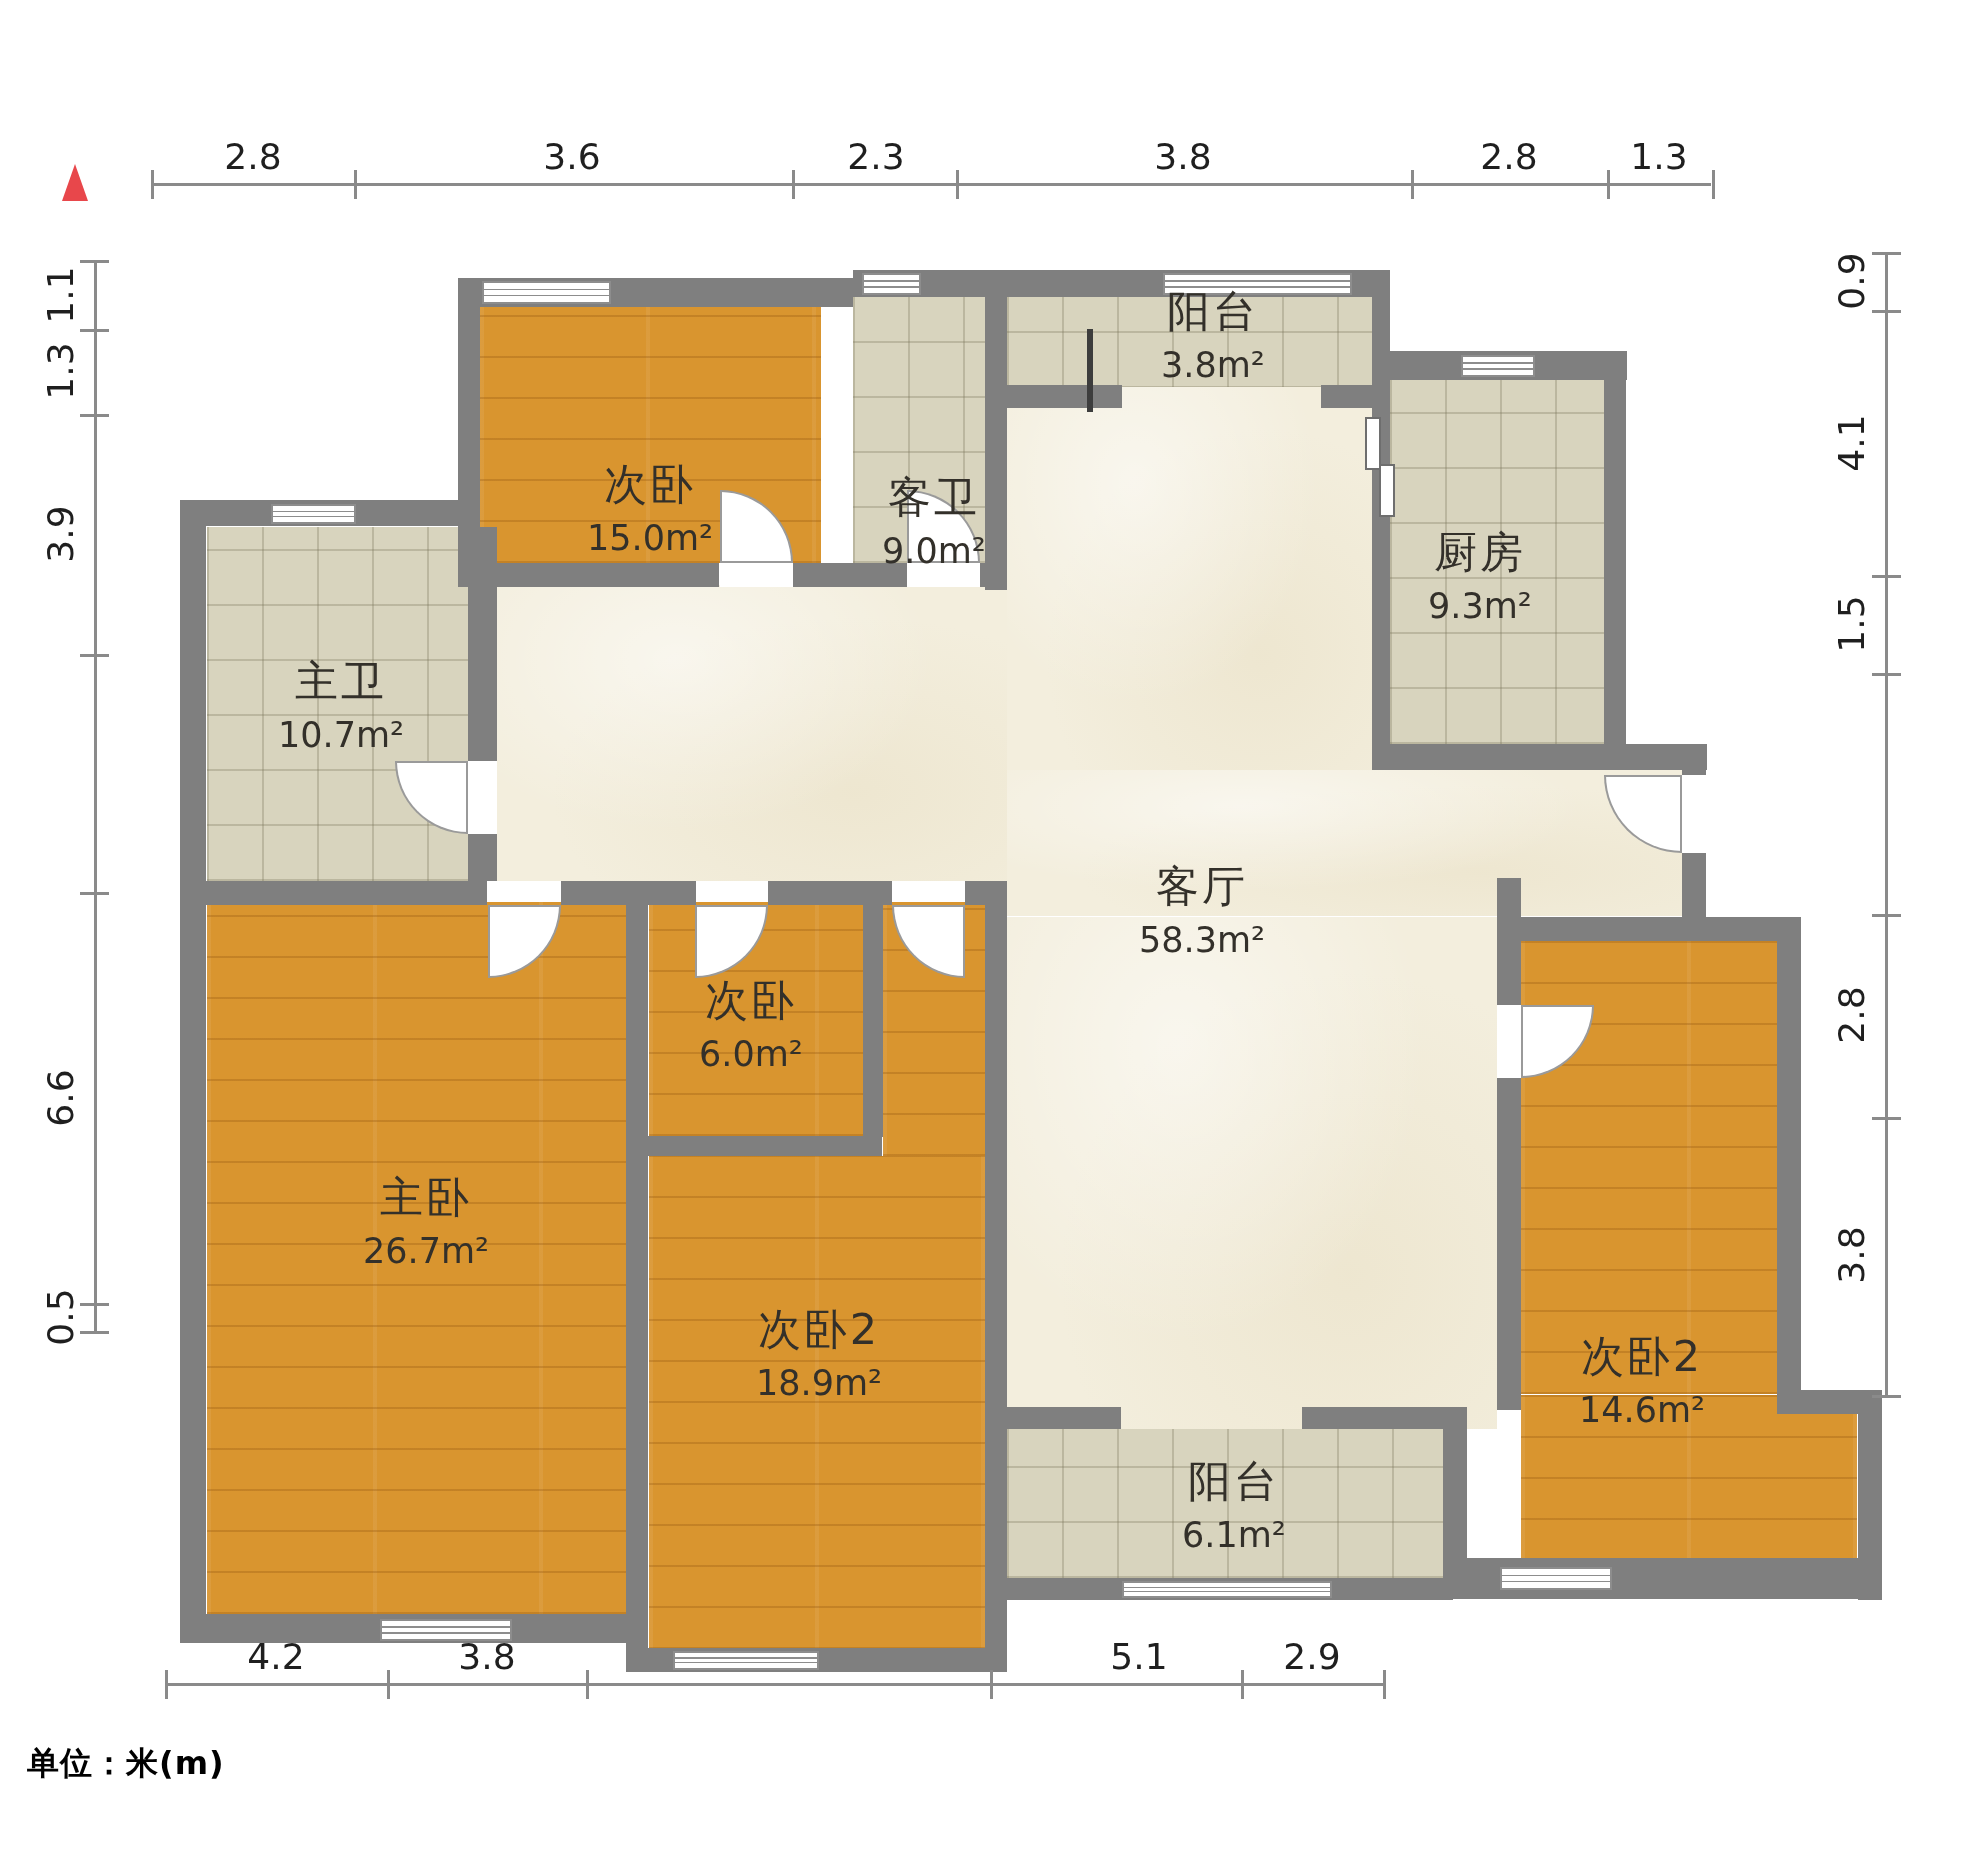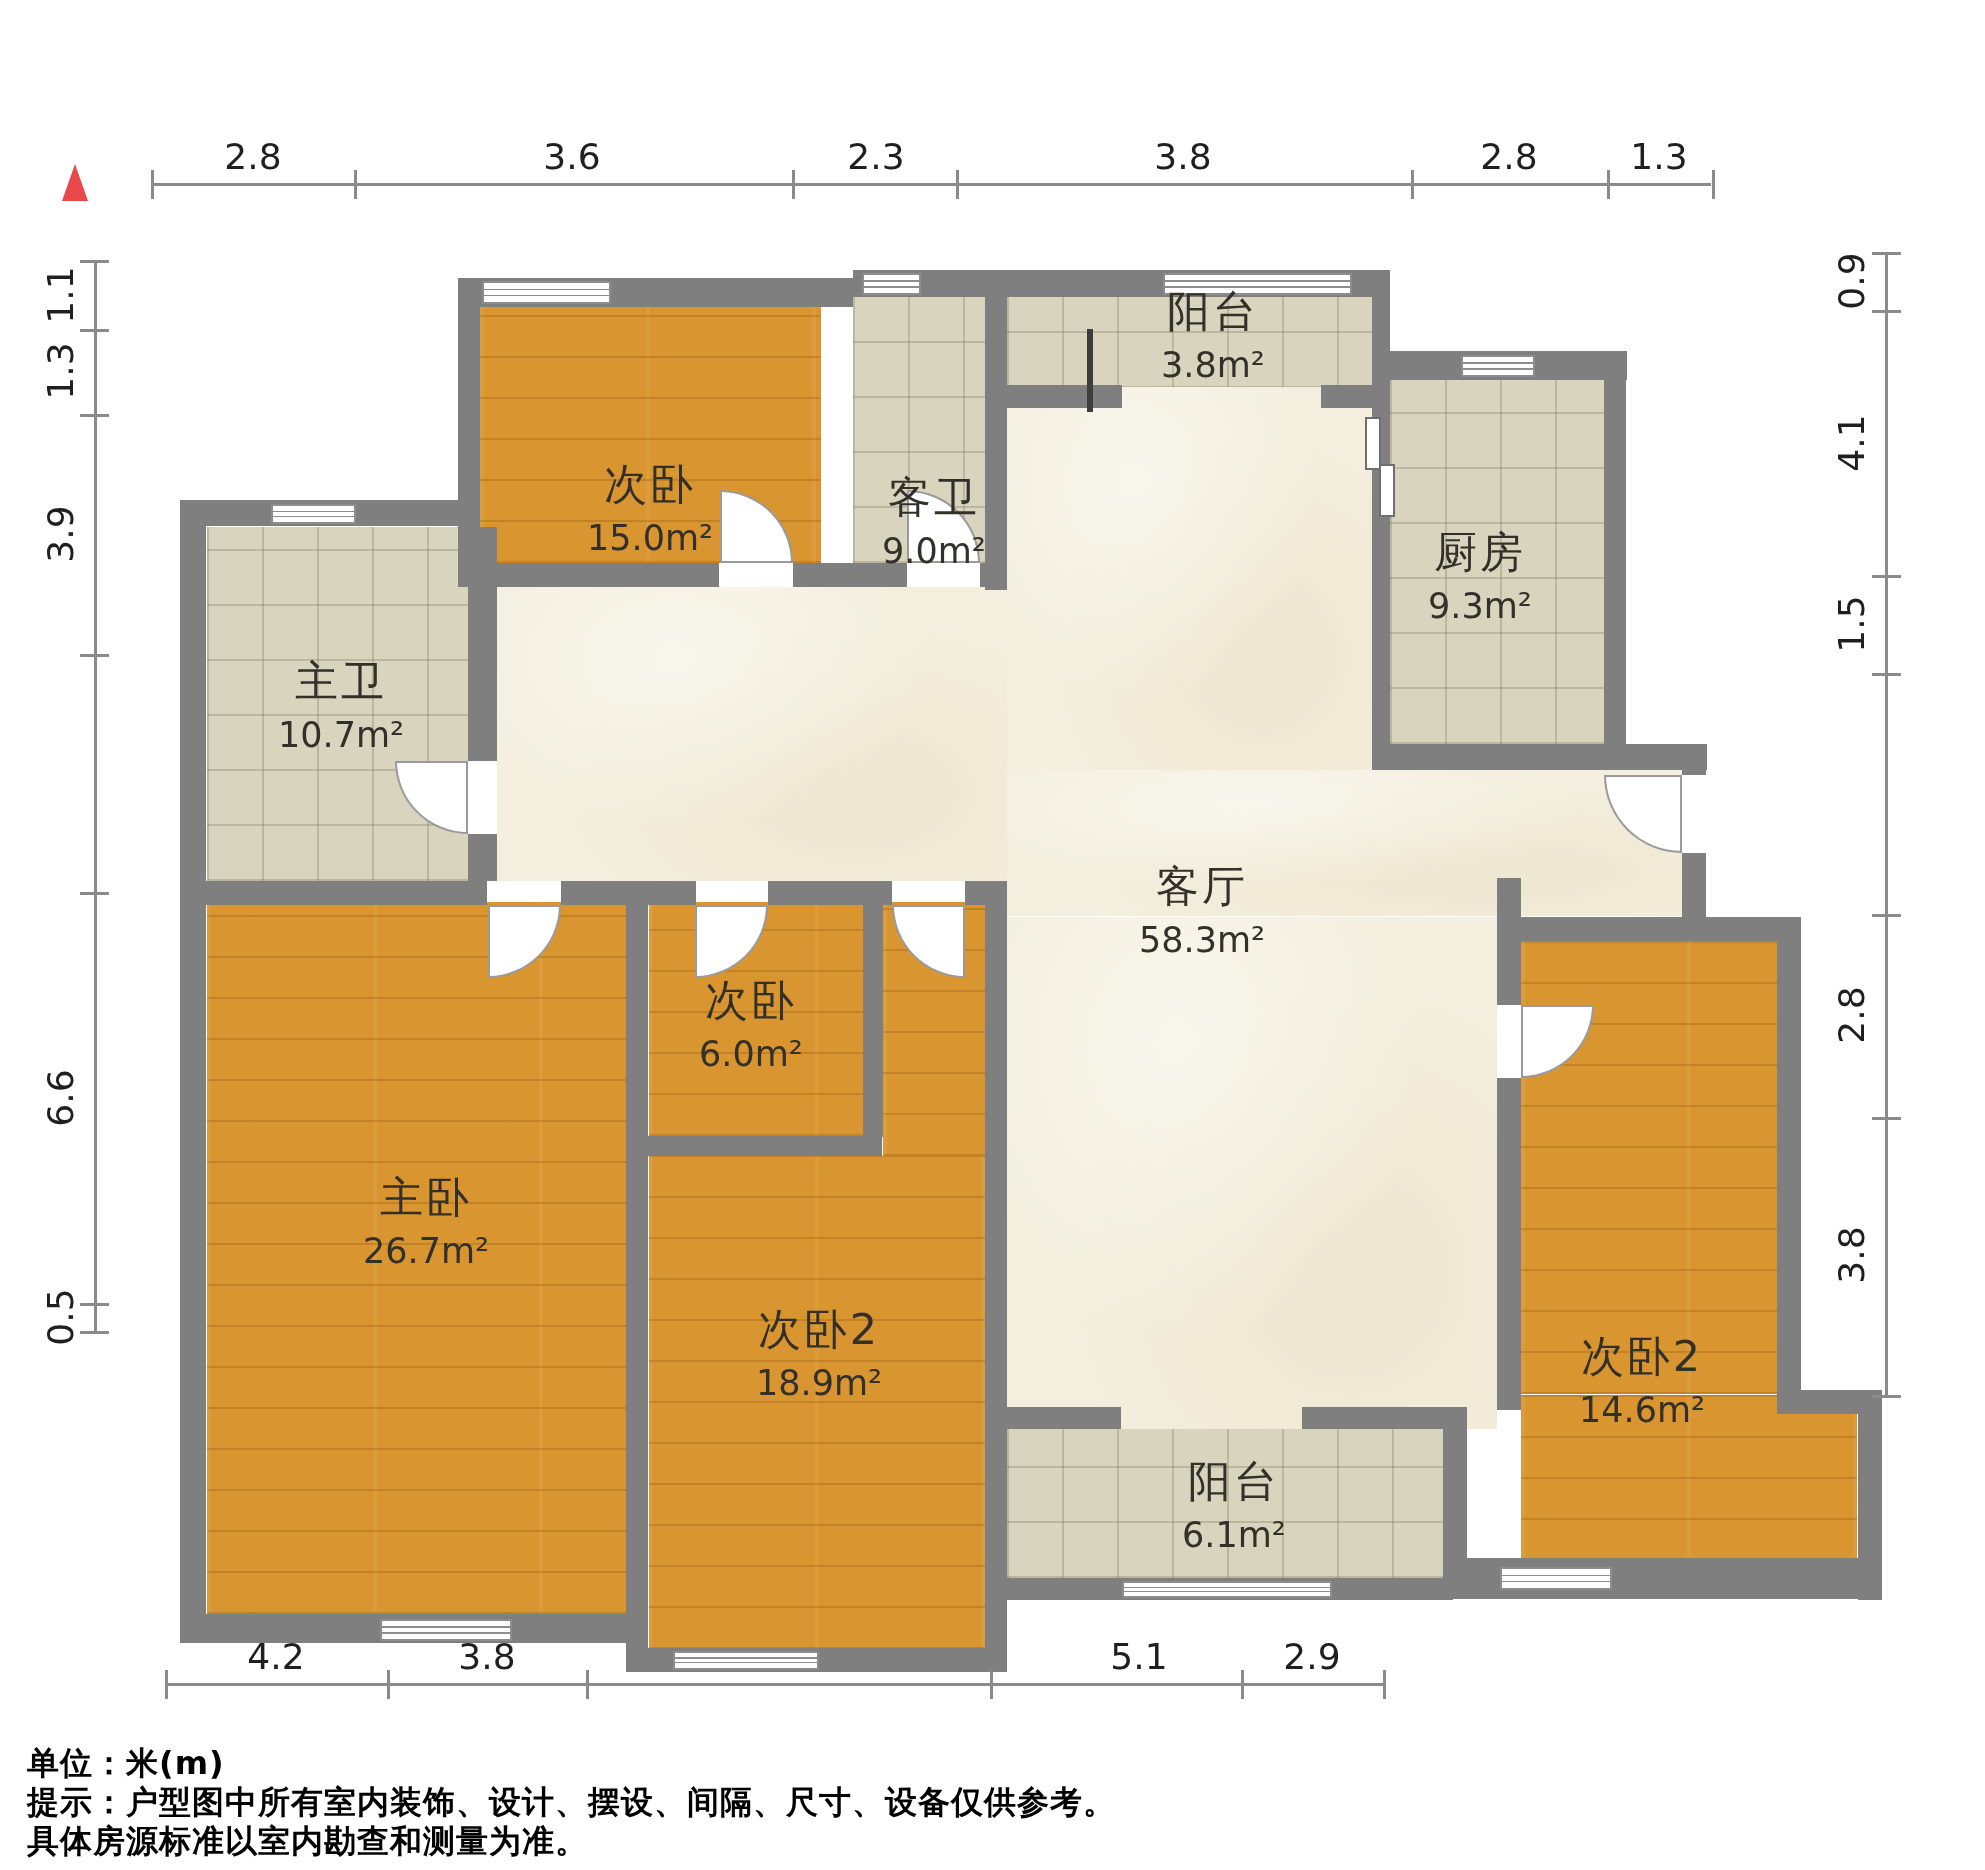--- a/index.html
+++ b/index.html
@@ -242,17 +242,15 @@
   <div class="dtick" style="left:586px;top:1670px;width:2.9px;height:29px;"></div>
   <div class="dtick" style="left:990px;top:1670px;width:2.9px;height:29px;"></div>
   <div class="dtick" style="left:1241px;top:1670px;width:2.9px;height:29px;"></div>
   <div class="dtick" style="left:1383px;top:1670px;width:2.9px;height:29px;"></div>
   <div class="dlab" style="left:276px;top:1656px;">4.2</div>
   <div class="dlab" style="left:487px;top:1656px;">3.8</div>
   <div class="dlab" style="left:1115px;top:1656px;margin-left:24px;">5.1</div>
   <div class="dlab" style="left:1312px;top:1656px;">2.9</div>
 
   <div class="foot" style="left:27px;top:1742px;">单位：米(m)</div>
-  <div class="foot" style="left:27px;top:1781px;">提示：户型图中所有室内装饰、设计、摆设、间隔、尺寸、设备仅供参考。</div>
-  <div class="foot" style="left:27px;top:1820px;">具体房源标准以室内勘查和测量为准。</div>
 
 </div>
 
 
 </body></html>

